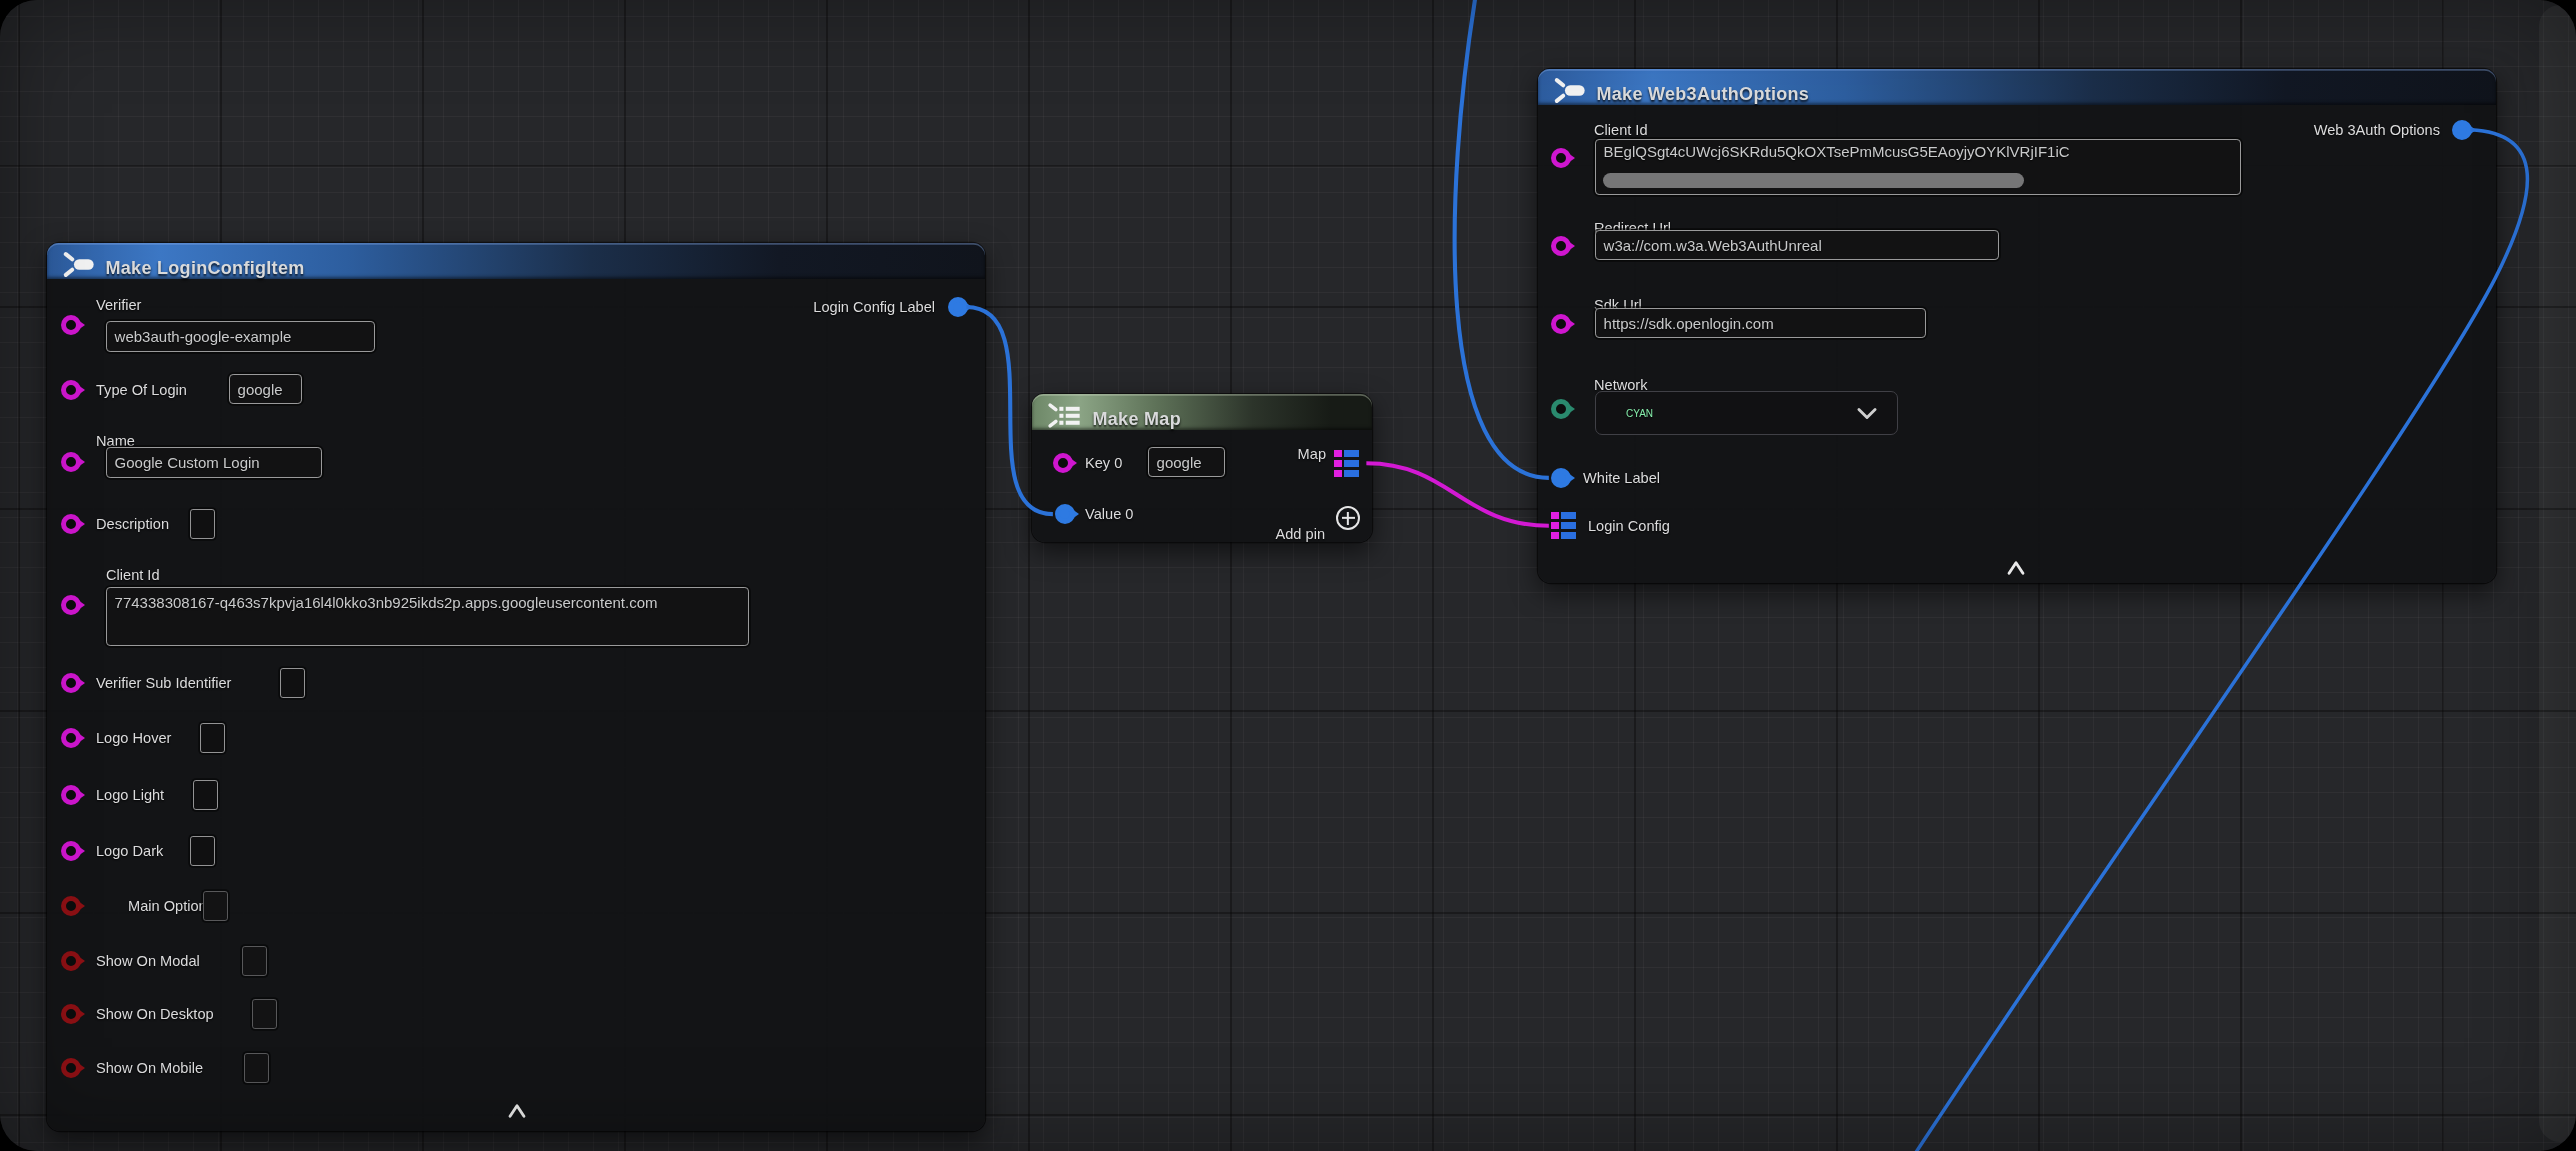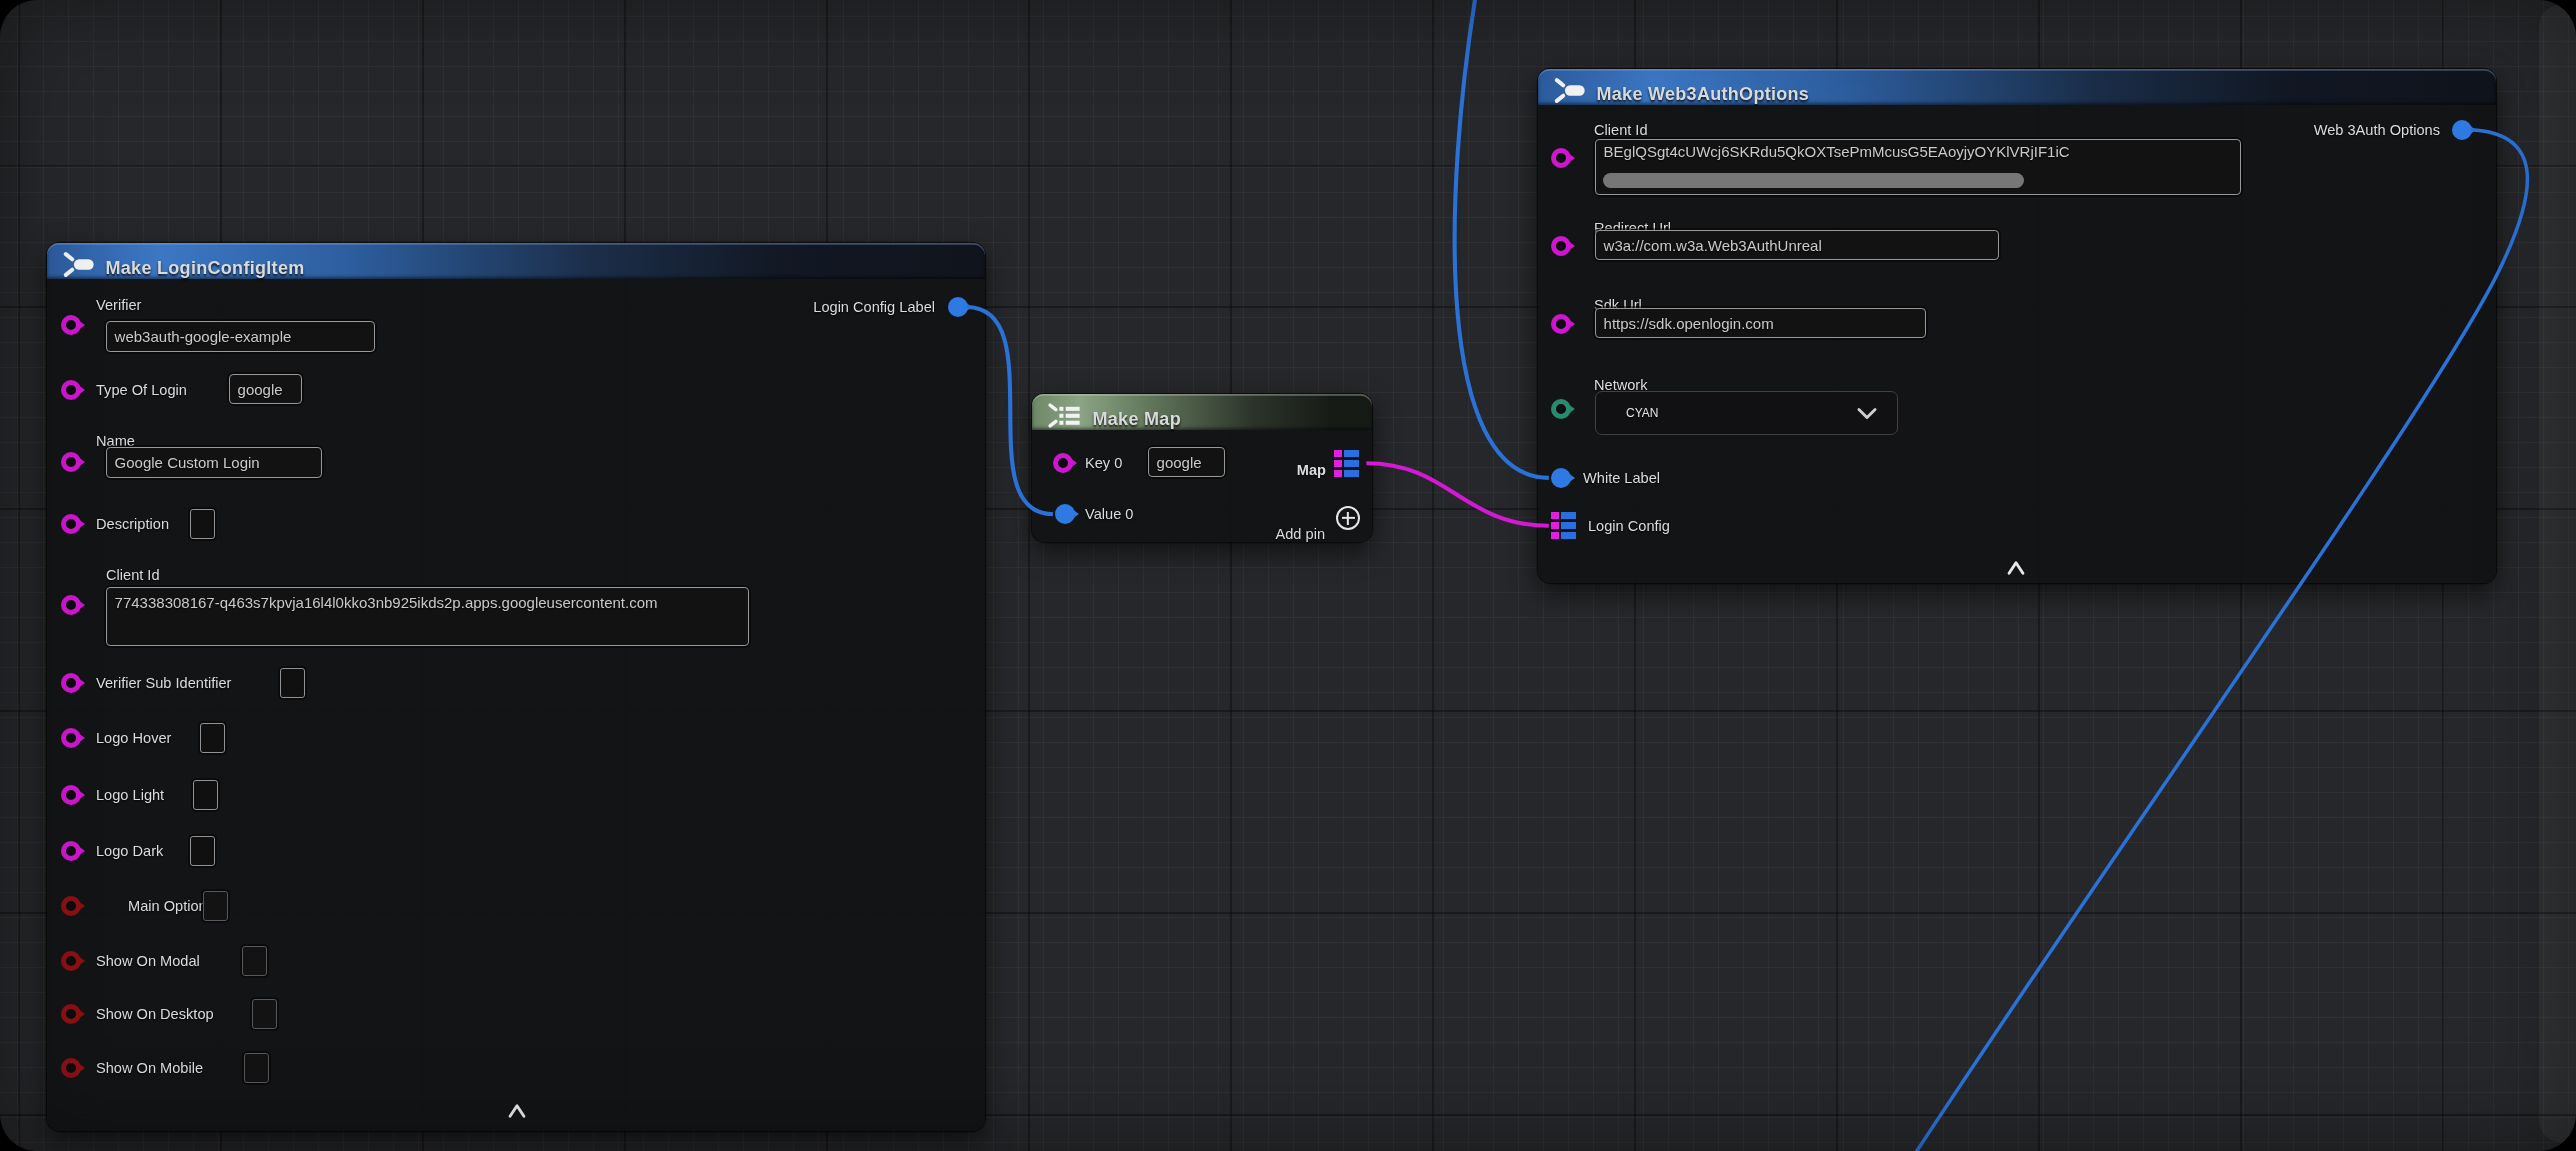--- a/index.html
+++ b/index.html
@@ -56,21 +56,21 @@
   .tin.multi{display:block;white-space:normal;word-break:break-all;line-height:24.6px;padding:2.9px 7.6px;}
 
   .chk{position:absolute;width:23.4px;height:28px;transform:translateY(-50%);
        background:#101011;border:1.8px solid #939394;border-radius:2.9px;
        box-shadow:0 0 0 1.8px rgba(0,0,0,.5);}
   .chk.bool{border-color:#58585a;background:#131314;}
 
   .scrollbar{position:absolute;background:#767677;border-radius:7.6px;}
 
   .dropdown{position:absolute;background:#111113;border:1.8px solid #404046;border-radius:7px;
-       display:flex;align-items:center;color:#e5e5e5;font-size:12px;
+       display:flex;align-items:center;color:#86efac;font-size:10px;
        text-shadow:0 1.2px 1.2px rgba(0,0,0,.7);}
   .dropdown span{margin-left:30px;}
   .dropdown svg{position:absolute;right:17.5px;}
 
   .addpin{position:absolute;width:20px;height:20px;border:2.3px solid #e6e6e6;border-radius:50%;
        transform:translate(-50%,-50%);}
   .addpin::before,.addpin::after{content:"";position:absolute;background:#e6e6e6;}
   .addpin::before{left:50%;top:3.5px;bottom:3.5px;width:2.3px;transform:translateX(-50%);}
   .addpin::after{top:50%;left:3.5px;right:3.5px;height:2.3px;transform:translateY(-50%);}
 
@@ -170,21 +170,21 @@
         <rect x="23" y="34" width="7" height="7" fill="#f2f2f2"></rect>
           <rect x="34" y="34" width="24" height="7" fill="#f2f2f2"></rect>
       </svg>
       <span class="title">Make Map</span>
     </div>
 
     <span class="pin c-str" style="left:31px;top:69px;"></span>
     <span class="lbl" style="left:53px;top:69px;">Key 0</span>
     <div class="tin" style="left:116px;top:53px;width:60px;height:28px;">google</div>
 
-    <span class="lbl r" style="left:294px;top:76px;font-weight:bold;">Map</span>
+    <span class="lbl r" style="left:294px;top:60px;">Map</span>
     <span class="mappin" style="left:302px;top:56px;">
       <b></b>
         <b></b>
         <b></b>
         <b></b>
         <b></b>
         <b></b>
       </span>
 
     <span class="pin filled c-struct" style="left:33px;top:120px;"></span>

